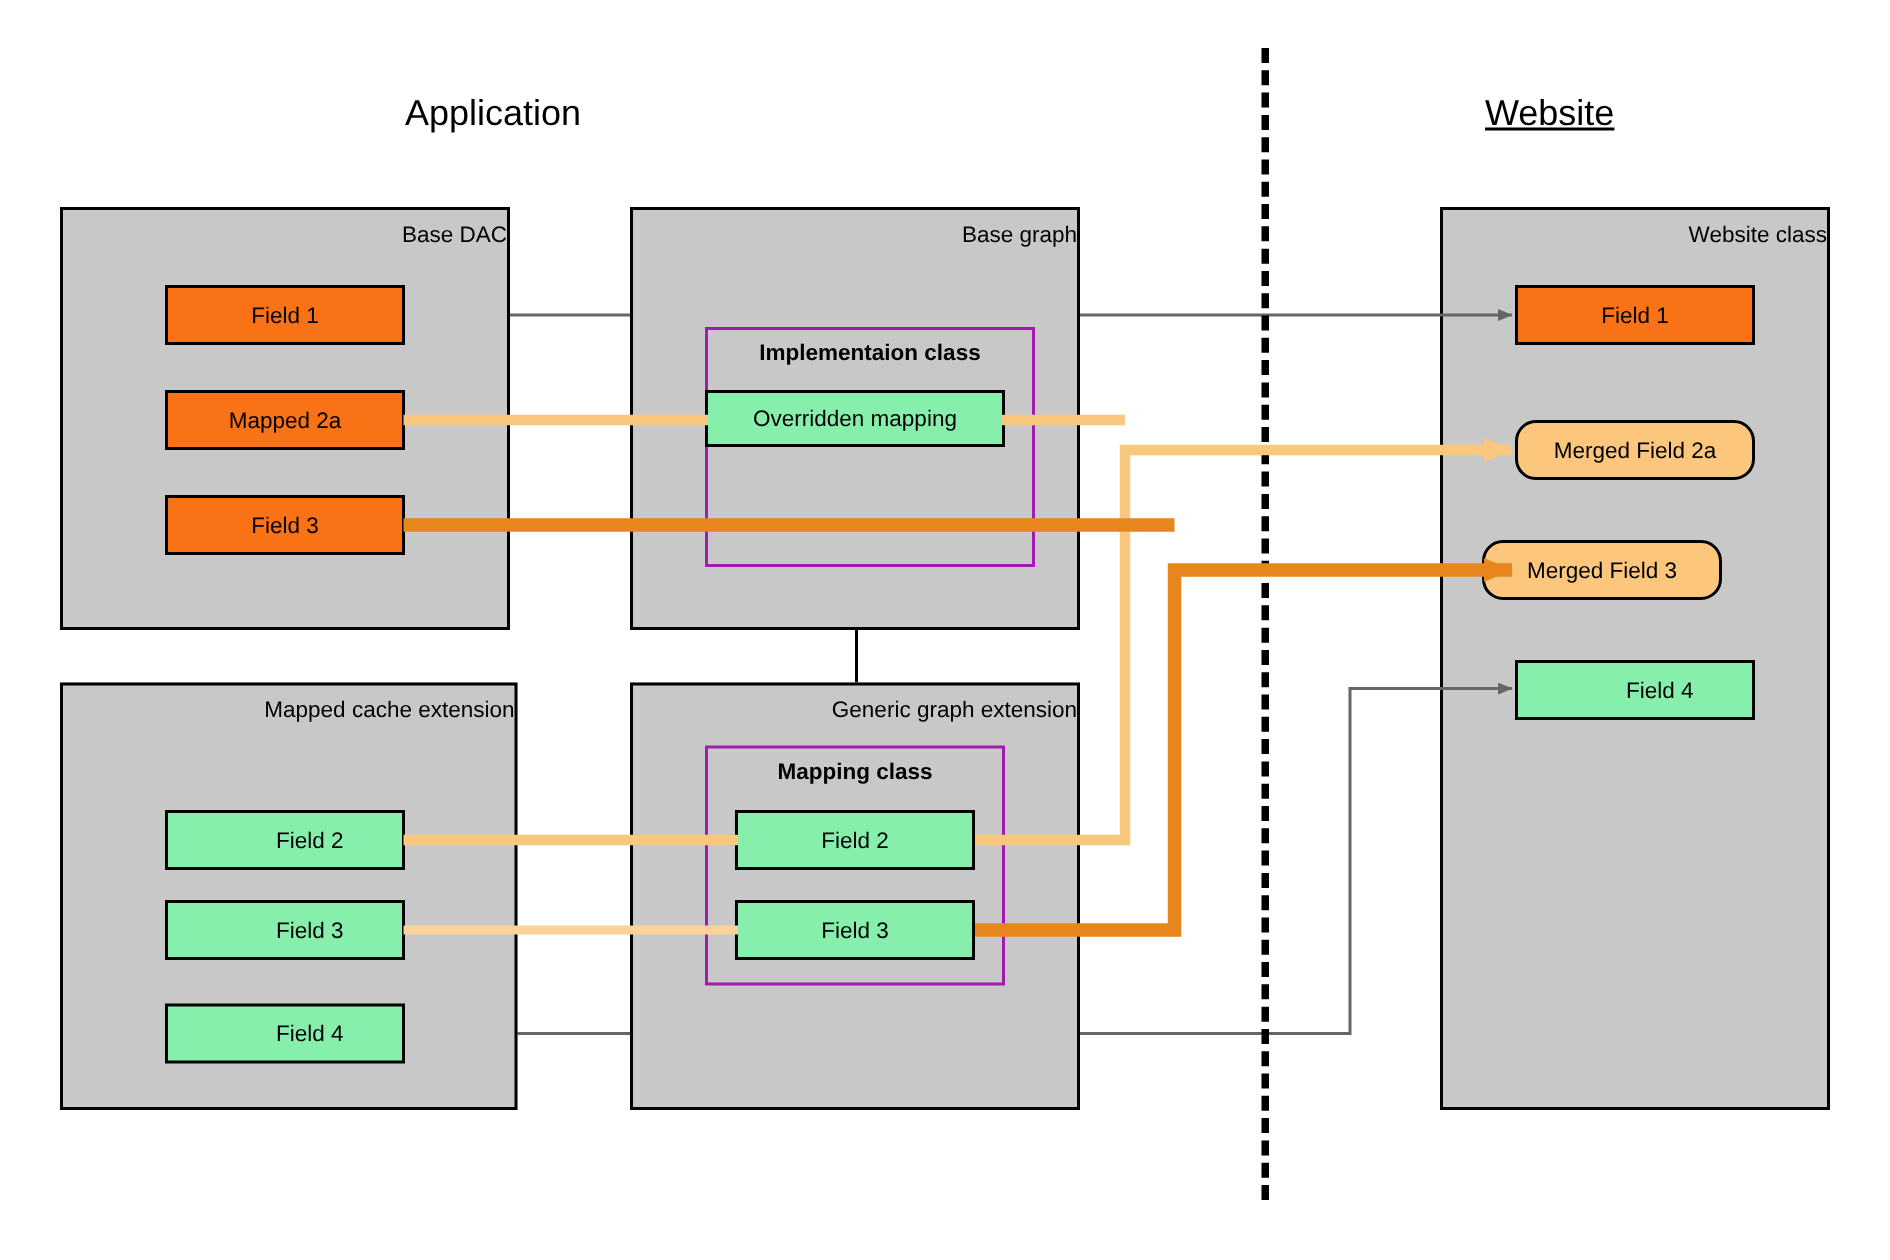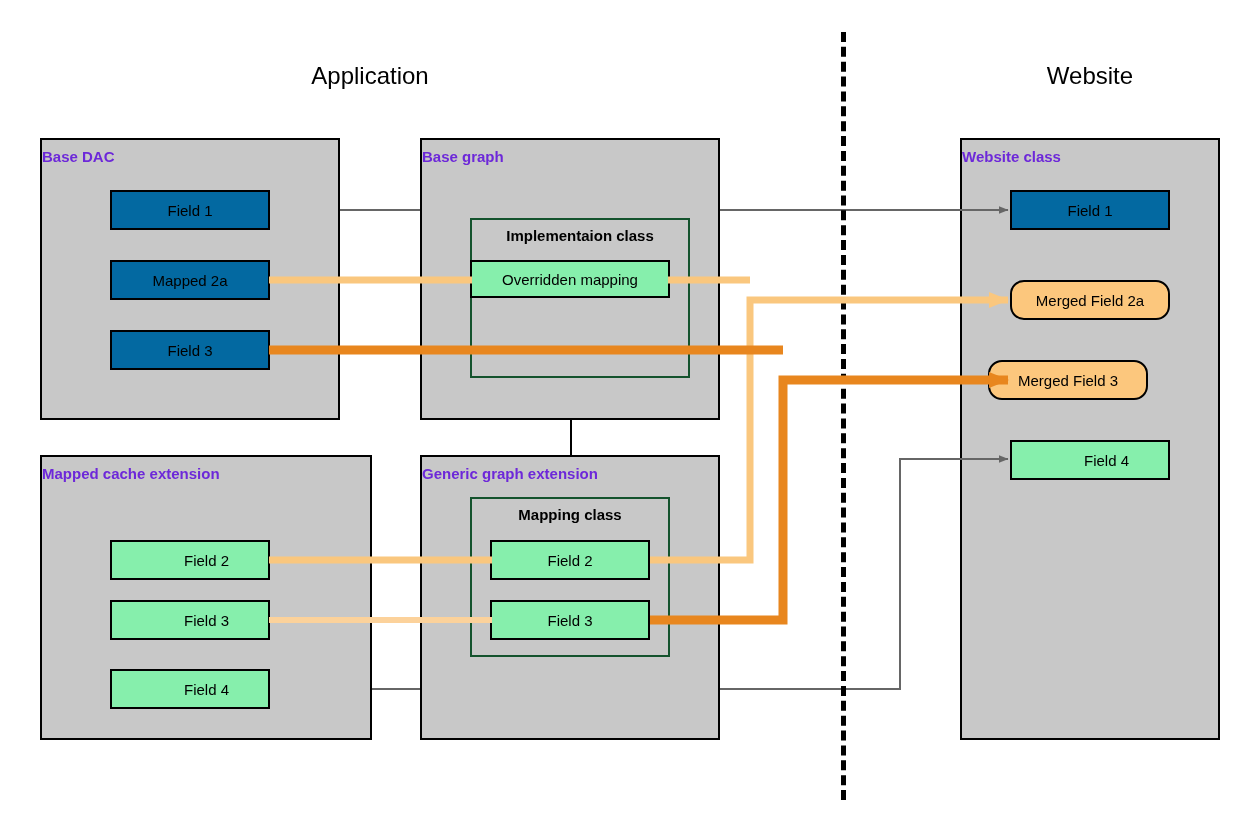--- a/index.html
+++ b/index.html
@@ -14,48 +14,48 @@
     height:840px;
     background:#ffffff;
     overflow:hidden;
   }
 
   
   .section-title{
     position:absolute;
     font-size:24px;
     color:#000000;
-    text-align:center;
+    text-align:left;
     white-space:nowrap;
     line-height:1;
   }
 
   
   .container-box{
     position:absolute;
     background:#c8c8c8;
     border:2px solid #000000;
     box-sizing:border-box;
   }
   .container-title{
     position:absolute;
     left:0;right:0;
     top:8px;
-    text-align:left;
+    text-align:right;
     font-size:15px;
-    font-weight:bold;
-    color:#6d28d9;
+    font-weight:normal;
+    color:#000000;
     white-space:nowrap;
   }
 
   
   .class-frame{
     position:absolute;
     background:transparent;
-    border:2px solid #14532d;
+    border:2px solid #a21caf;
     box-sizing:border-box;
   }
   .class-title{
     position:absolute;
     left:0;right:0;
     top:7px;
     text-align:center;
     font-size:15px;
     font-weight:bold;
     color:#000000;
@@ -67,21 +67,21 @@
     position:absolute;
     box-sizing:border-box;
     border:2px solid #000000;
     display:flex;
     align-items:center;
     justify-content:center;
     font-size:15px;
     color:#000000;
     white-space:nowrap;
   }
-  .f-green{background:#0369a1;}
+  .f-green{background:#f97316;}
   .f-blue {background:#86efac;padding-left:33px;}
   .f-orange{background:#fcc77d;border-radius:14px;}
   .f-grey {background:#86efac;}
 
   
   .divider{
     position:absolute;
     width:0;
     border-left:5px dashed #000000;
   }
@@ -99,39 +99,39 @@
     width:1260px;height:840px;
     pointer-events:none;
   }
 </style>
 </head>
 <body>
 
 <div id="stage">
 
   <div class="section-title" style="left:270px;top:64px;width:200px;">Application</div>
-  <div class="section-title" style="left:990px;top:64px;width:200px;">Website</div>
+  <div class="section-title" style="left:990px;top:64px;width:200px;text-decoration:underline;">Website</div>
 
   <svg id="wires-under">
 
     <path d="M269,210 L1003,210" stroke="#666666" stroke-width="2" fill="none"></path>
 
     <path d="M269,689 L900,689 L900,459 L1003,459" stroke="#666666" stroke-width="2" fill="none"></path>
 
     <path d="M571,378 L571,455" stroke="#000000" stroke-width="2" fill="none"></path>
   </svg>
 
   <div class="container-box" style="left:40px;top:138px;width:300px;height:282px;">
     <div class="container-title">Base DAC</div>
   </div>
   <div class="field f-green" style="left:110px;top:190px;width:160px;height:40px;">Field 1</div>
   <div class="field f-green" style="left:110px;top:260px;width:160px;height:40px;">Mapped 2a</div>
   <div class="field f-green" style="left:110px;top:330px;width:160px;height:40px;">Field 3</div>
 
-  <div class="container-box" style="left:40px;top:455px;width:332px;height:285px;">
+  <div class="container-box" style="left:40px;top:455px;width:305px;height:285px;">
     <div class="container-title">Mapped cache extension</div>
   </div>
   <div class="field f-blue" style="left:110px;top:540px;width:160px;height:40px;">Field 2</div>
   <div class="field f-blue" style="left:110px;top:600px;width:160px;height:40px;">Field 3</div>
   <div class="field f-blue" style="left:110px;top:669px;width:160px;height:40px;">Field 4</div>
 
   <div class="container-box" style="left:420px;top:138px;width:300px;height:282px;">
     <div class="container-title">Base graph</div>
   </div>
   <div class="class-frame" style="left:470px;top:218px;width:220px;height:160px;">

